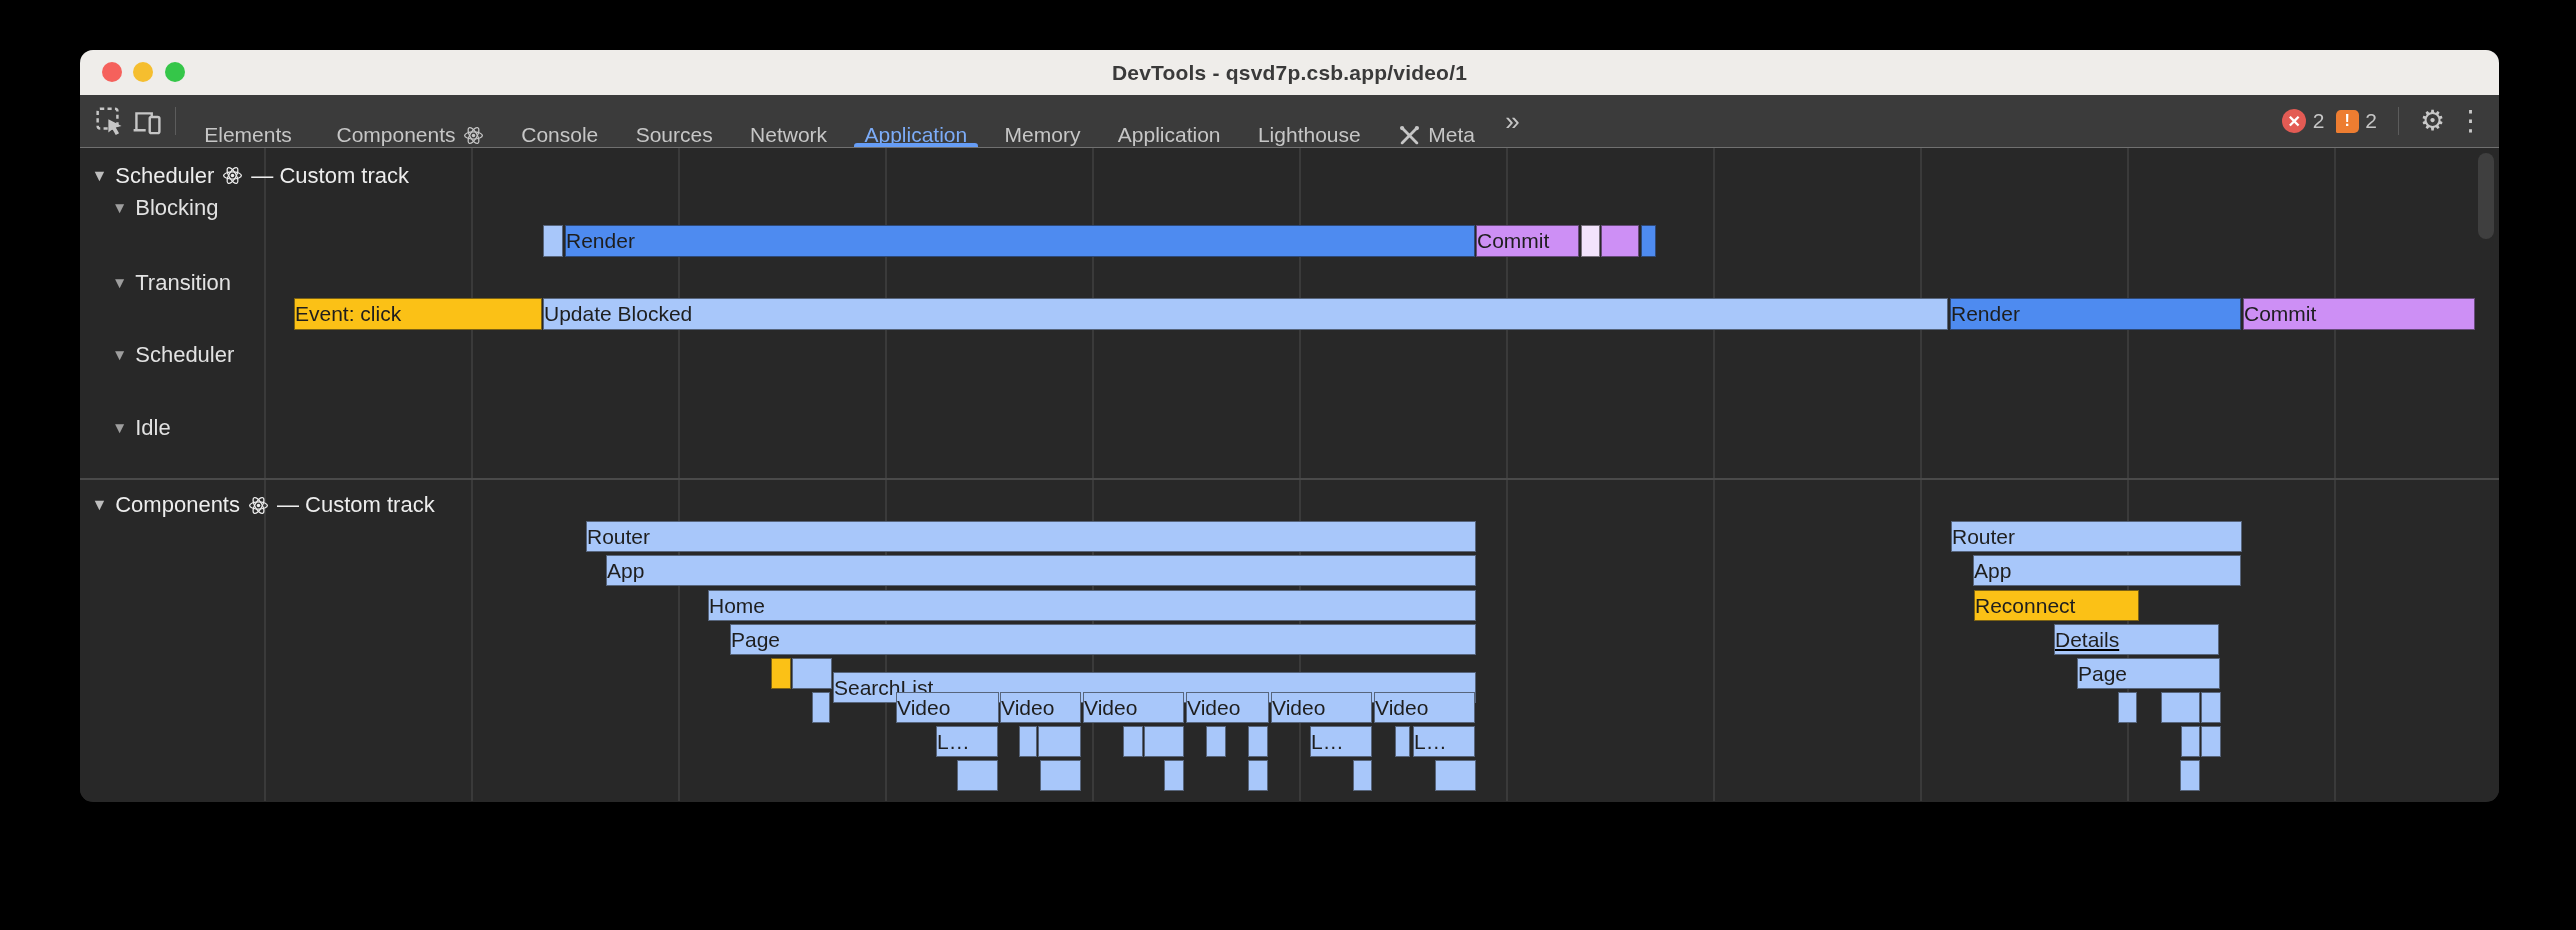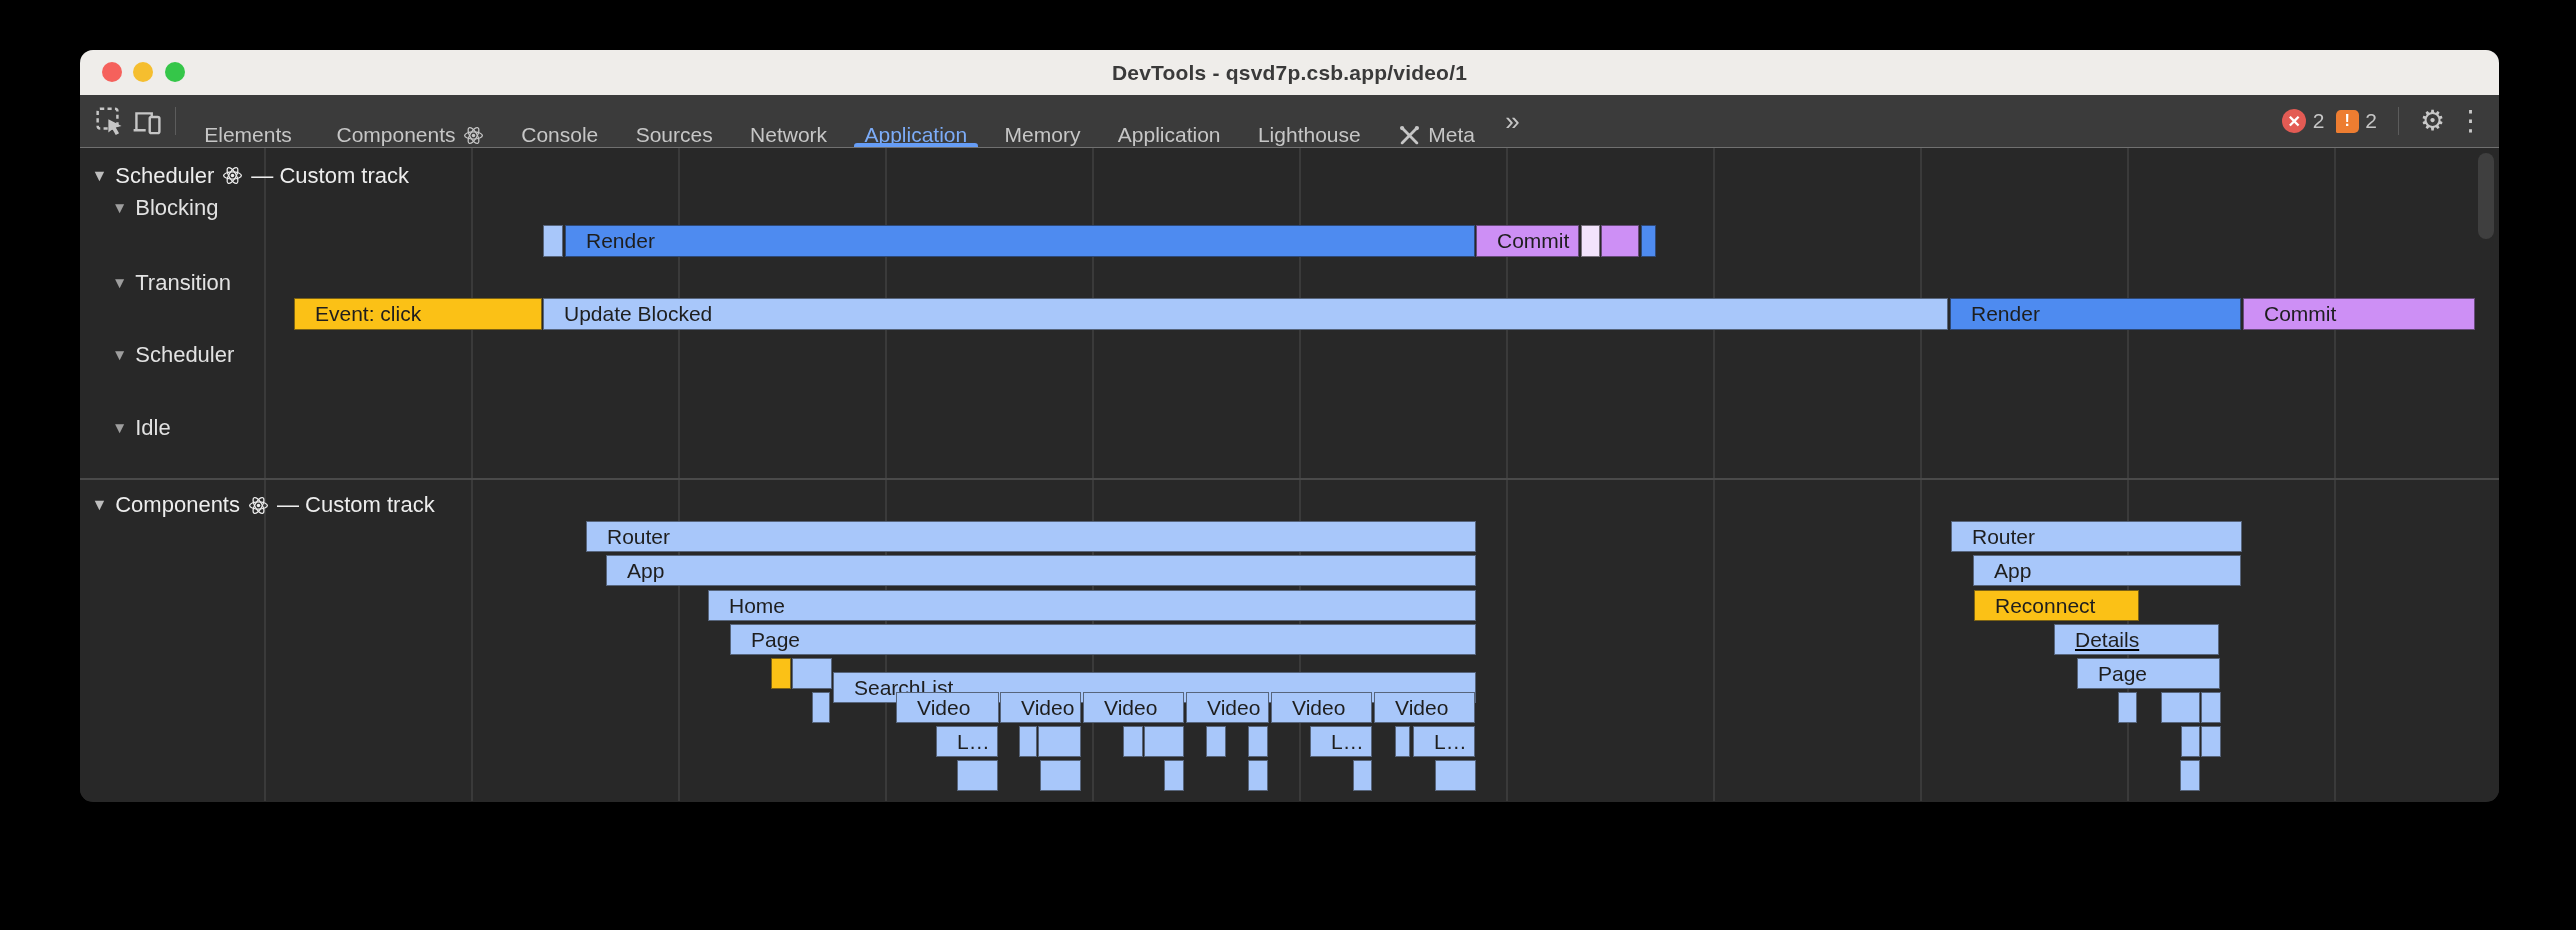--- a/index.html
+++ b/index.html
@@ -41,21 +41,21 @@
     background-position:-21px 0;}
   .track-header{position:absolute;left:11.4px;display:flex;align-items:center;gap:8px;
     font-size:22px;color:#EDEDED;}
   .track-header .tri{font-size:16px;color:#BDBDBD;}
   .hdr-suffix{color:#EDEDED;}
   .lane{position:absolute;left:32px;display:flex;align-items:center;gap:8px;font-size:22px;color:#E2E2E2;}
   .lane .tri{font-size:15.4px;color:#9E9E9E;}
   .divider{position:absolute;left:0;width:100%;height:1.6px;background:#4A4A4A;}
   .bar{position:absolute;box-sizing:border-box;border:0.8px solid rgba(20,20,20,.55);
     display:flex;align-items:center;overflow:hidden;}
-  .bar span{padding-left:20px;font-size:21px;color:#1E1E1E;white-space:nowrap;}
+  .bar span{padding-left:0;font-size:21px;color:#1E1E1E;white-space:nowrap;}
   .scroll-thumb{position:absolute;border-radius:9px;background:#3F3F3F;}
   svg{display:block;}
 </style>
 </head>
 <body>
 
 <div id="stage">
   <div id="devtools-window">
 
     <div class="titlebar">

